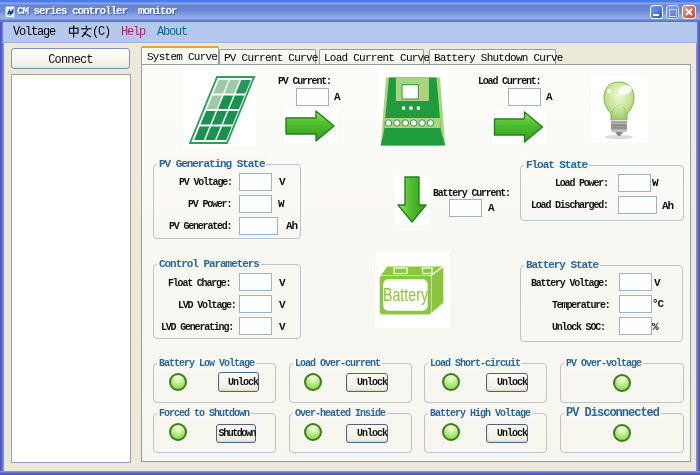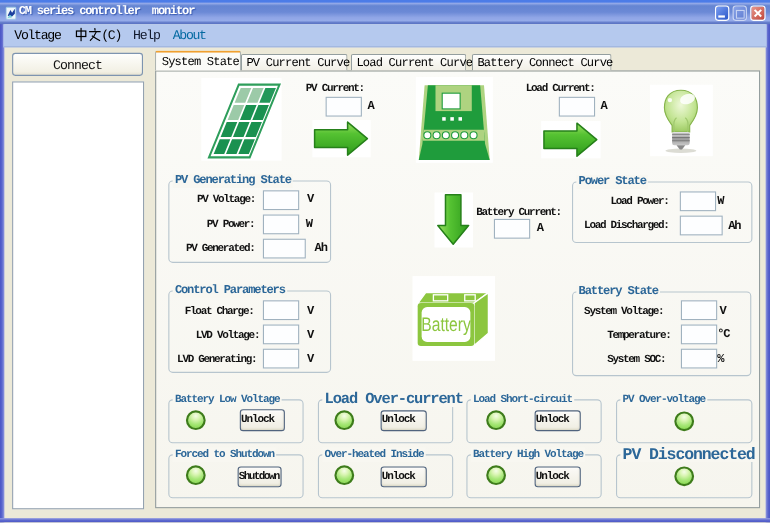--- a/index.html
+++ b/index.html
@@ -3,21 +3,21 @@
 html,body{margin:0;padding:0}
 body{width:700px;height:475px;position:relative;overflow:hidden;background:#ece9d8;font-family:"Liberation Mono",monospace}
 .abs{position:absolute}
 .lbl{position:absolute;font:bold 10px "Liberation Mono",monospace;letter-spacing:-1.2px;white-space:nowrap;color:#111;line-height:11px}
 .unit{position:absolute;font:bold 11px "Liberation Mono",monospace;letter-spacing:-1px;white-space:nowrap;color:#111;line-height:12px}
 .inp{position:absolute;width:31px;height:16px;background:#fdfeff;border:1px solid #a0b2bf}
 .inpw{width:37px}
 .grp{position:absolute;border:1px solid #b7c5ce;border-radius:4px}
 .gt{position:absolute;top:-7px;left:3px;background:#f8f7f1;padding:0 2px;color:#2c6798;font:bold 11px "Liberation Mono",monospace;letter-spacing:-1.05px;white-space:nowrap;line-height:13px}
 .led{position:absolute;width:14px;height:14px;border-radius:50%;border:2px solid #3e7c1b;background:radial-gradient(circle at 50% 22%,#f5fde8 0%,#d9f5b2 28%,#a8e779 58%,#7cd441 100%)}
-.btn{position:absolute;border:1px solid #51647e;border-radius:3px;background:linear-gradient(#fbfaf7,#efede1);box-shadow:inset 0 -1px 2px #d8d4c2, inset 0 1px 0 #fff;font:bold 10px "Liberation Mono",monospace;letter-spacing:-1px;color:#111;text-align:left}
+.btn{position:absolute;border:1px solid #51647e;border-radius:3px;background:linear-gradient(#fbfaf7,#efede1);box-shadow:inset 0 -1px 2px #d8d4c2, inset 0 1px 0 #fff;font:bold 10px "Liberation Mono",monospace;letter-spacing:-1px;color:#111;text-align:right}
 .whitebox{position:absolute;background:#fff}
 </style></head>
 <body>
 
 <div class="abs" style="left:0;top:0;width:4px;height:475px;background:linear-gradient(90deg,#4a55c6 0,#5a66cd 45%,#7d86d8 78%,#979fe2 100%)"></div>
 <div class="abs" style="left:696px;top:0;width:4px;height:475px;background:linear-gradient(270deg,#4a55c6 0,#5a66cd 45%,#7d86d8 78%,#979fe2 100%)"></div>
 <div class="abs" style="left:0;top:471px;width:700px;height:4px;background:linear-gradient(0deg,#4a55c6 0,#5a66cd 45%,#7d86d8 78%,#979fe2 100%)"></div>
 
 <div class="abs" style="left:0;top:0;width:700px;height:22px;background:linear-gradient(180deg,#4c7ce8 0%,#4c7ce8 8%,#93a9e8 14%,#6585d2 24%,#6b89d6 50%,#8fa5e6 72%,#95abe9 85%,#6079c8 94%,#5a73c2 100%)"></div>
 <svg class="abs" style="left:5px;top:6px" width="10" height="12" viewBox="0 0 10 12">
@@ -44,38 +44,38 @@
     <g stroke="#000" stroke-width="1.1" fill="none">
       <rect x="1.5" y="3.2" width="8.5" height="5"></rect>
       <line x1="5.7" y1="0.2" x2="5.7" y2="12.5"></line>
       <line x1="13" y1="3.8" x2="23.5" y2="3.8"></line>
       <line x1="18.1" y1="0.5" x2="18.5" y2="2.8"></line>
       <path d="M19.5 4 Q17.5 9 13.8 12"></path>
       <path d="M15.5 7.5 Q19 10 23 12"></path>
     </g>
   </svg>
 <div class="abs" style="left:92px;top:25px;font:12px 'Liberation Mono',monospace;letter-spacing:-1.2px;color:#000">(C)</div>
-<div class="abs" style="left:121px;top:25px;font:12px 'Liberation Mono',monospace;letter-spacing:-1.2px;color:#0f172a">Help</div>
+<div class="abs" style="left:121px;top:25px;font:12px 'Liberation Mono',monospace;letter-spacing:-1.2px;color:#be185d">Help</div>
 <div class="abs" style="left:157px;top:25px;font:12px 'Liberation Mono',monospace;letter-spacing:-1.2px;color:#0369a1">About</div>
 
 <div class="abs" style="left:11px;top:48px;width:119px;height:21px;box-sizing:border-box;border:1px solid #7d94b0;border-radius:3px;background:linear-gradient(#fefefc,#f2f0e4 85%,#e6e3d2);text-align:center;font:12px 'Liberation Mono',monospace;letter-spacing:-0.85px;line-height:22px;color:#111">Connect</div>
 
 <div class="abs" style="left:11px;top:74px;width:120px;height:389px;box-sizing:border-box;background:#fff;border:1px solid #94a2b0"></div>
 
 <div class="abs" style="left:141px;top:64px;width:550px;height:398px;box-sizing:border-box;border:1px solid #949e9f;background:linear-gradient(#fbfbf8,#f6f5ee)"></div>
 
 <div class="abs" style="left:141px;top:46px;width:78px;height:18px;box-sizing:border-box;border:1px solid #949e9f;border-bottom:none;border-top:2px solid #f0a030;border-radius:2px 2px 0 0;background:#fbfbf8"></div>
-<div class="abs" style="left:147px;top:51px;font:11px 'Liberation Mono',monospace;letter-spacing:-0.75px;color:#000">System State</div>
+<div class="abs" style="left:147px;top:51px;font:11px 'Liberation Mono',monospace;letter-spacing:-0.75px;color:#000">System Curve</div>
 
 <div class="abs" style="left:219px;top:49px;width:97px;height:15px;box-sizing:border-box;border:1px solid #949e9f;border-bottom:none;border-radius:2px 2px 0 0;background:linear-gradient(#fefefd,#f1efe6)"></div>
 <div class="abs" style="left:224px;top:52px;font:11px 'Liberation Mono',monospace;letter-spacing:-0.75px;color:#000">PV Current Curve</div>
 <div class="abs" style="left:319px;top:49px;width:105px;height:15px;box-sizing:border-box;border:1px solid #949e9f;border-bottom:none;border-radius:2px 2px 0 0;background:linear-gradient(#fefefd,#f1efe6)"></div>
 <div class="abs" style="left:324px;top:52px;font:11px 'Liberation Mono',monospace;letter-spacing:-0.75px;color:#000">Load Current Curve</div>
 <div class="abs" style="left:429px;top:49px;width:127px;height:15px;box-sizing:border-box;border:1px solid #949e9f;border-bottom:none;border-radius:2px 2px 0 0;background:linear-gradient(#fefefd,#f1efe6)"></div>
-<div class="abs" style="left:434px;top:52px;font:11px 'Liberation Mono',monospace;letter-spacing:-0.75px;color:#000">Battery Connect Curve</div>
+<div class="abs" style="left:434px;top:52px;font:11px 'Liberation Mono',monospace;letter-spacing:-0.75px;color:#000">Battery Shutdown Curve</div>
 
 <div class="whitebox" style="left:183px;top:71px;width:73px;height:75px"></div>
 <svg class="abs" style="left:183px;top:71px" width="73" height="75" viewBox="0 0 73 75">
   <g transform="translate(7,72) skewX(-22.3)">
     <rect x="0" y="-66" width="37" height="66" fill="#fff" stroke="#2e9e5b" stroke-width="2"></rect>
     <g>
       <rect x="3" y="-63" width="9.6" height="13.5" fill="#9ccaa8"></rect>
         <rect x="14.2" y="-63" width="9.6" height="13.5" fill="#9ccaa8"></rect>
         <rect x="25.4" y="-63" width="9.6" height="13.5" fill="#23985a"></rect>
       <rect x="3" y="-47.5" width="9.6" height="13.5" fill="#9ccaa8"></rect>
@@ -211,50 +211,50 @@
 <div class="inp" style="left:239px;top:273px"></div>
 <div class="unit" style="left:279px;top:277px">V</div>
 <div class="lbl" style="left:178px;top:300px">LVD Voltage:</div>
 <div class="inp" style="left:239px;top:295px"></div>
 <div class="unit" style="left:279px;top:299px">V</div>
 <div class="lbl" style="left:161px;top:322px">LVD Generating:</div>
 <div class="inp" style="left:239px;top:317px"></div>
 <div class="unit" style="left:279px;top:321px">V</div>
 
 <div class="grp" style="left:520px;top:165px;width:162px;height:54px">
-    <div class="gt">Power State</div>
+    <div class="gt">Float State</div>
   </div>
 <div class="lbl" style="left:555px;top:178px">Load Power:</div>
 <div class="inp" style="left:618px;top:174px"></div>
 <div class="unit" style="left:652px;top:177px">W</div>
 <div class="lbl" style="left:531px;top:200px">Load Discharged:</div>
 <div class="inp inpw" style="left:618px;top:196px"></div>
 <div class="unit" style="left:662px;top:200px">Ah</div>
 
 <div class="grp" style="left:520px;top:265px;width:161px;height:75px">
     <div class="gt">Battery State</div>
   </div>
-<div class="lbl" style="left:531px;top:278px">System Voltage:</div>
+<div class="lbl" style="left:531px;top:278px">Battery Voltage:</div>
 <div class="inp" style="left:619px;top:273px"></div>
 <div class="unit" style="left:654px;top:277px">V</div>
 <div class="lbl" style="left:552px;top:300px">Temperature:</div>
 <div class="inp" style="left:619px;top:295px"></div>
 <div class="unit" style="left:652px;top:298px">°C</div>
-<div class="lbl" style="left:552px;top:322px">System SOC:</div>
+<div class="lbl" style="left:552px;top:322px">Unlock SOC:</div>
 <div class="inp" style="left:619px;top:317px"></div>
 <div class="unit" style="left:652px;top:321px">%</div>
 
 <div class="grp" style="left:153px;top:363px;width:121px;height:38px">
     <div class="gt" style="font-size:10px;letter-spacing:-1px">Battery Low Voltage</div>
   </div>
 <div class="led" style="left:169px;top:373px"></div>
 <div class="btn" style="left:218px;top:372px;width:41px;height:20px;line-height:19px;box-sizing:border-box">Unlock</div>
 
 <div class="grp" style="left:289px;top:363px;width:121px;height:38px">
-    <div class="gt" style="font-size:14px;letter-spacing:-1px">Load Over-current</div>
+    <div class="gt" style="font-size:10px;letter-spacing:-1px">Load Over-current</div>
   </div>
 <div class="led" style="left:304px;top:373px"></div>
 <div class="btn" style="left:346px;top:373px;width:42px;height:19px;line-height:18px;box-sizing:border-box">Unlock</div>
 
 <div class="grp" style="left:424px;top:363px;width:121px;height:38px">
     <div class="gt" style="font-size:10px;letter-spacing:-1px">Load Short-circuit</div>
   </div>
 <div class="led" style="left:442px;top:373px"></div>
 <div class="btn" style="left:486px;top:373px;width:42px;height:19px;line-height:18px;box-sizing:border-box">Unlock</div>
 
@@ -275,15 +275,15 @@
 <div class="led" style="left:304px;top:423px"></div>
 <div class="btn" style="left:346px;top:424px;width:42px;height:19px;line-height:18px;box-sizing:border-box">Unlock</div>
 
 <div class="grp" style="left:424px;top:413px;width:121px;height:38px">
     <div class="gt" style="font-size:10px;letter-spacing:-1px">Battery High Voltage</div>
   </div>
 <div class="led" style="left:442px;top:423px"></div>
 <div class="btn" style="left:486px;top:424px;width:42px;height:19px;line-height:18px;box-sizing:border-box">Unlock</div>
 
 <div class="grp" style="left:560px;top:413px;width:122px;height:38px">
-    <div class="gt" style="font-size:15px;letter-spacing:-1px">PV Disconnected</div>
+    <div class="gt" style="font-size:12px;letter-spacing:-1px">PV Disconnected</div>
   </div>
 <div class="led" style="left:613px;top:424px"></div>
 
 </body></html>

